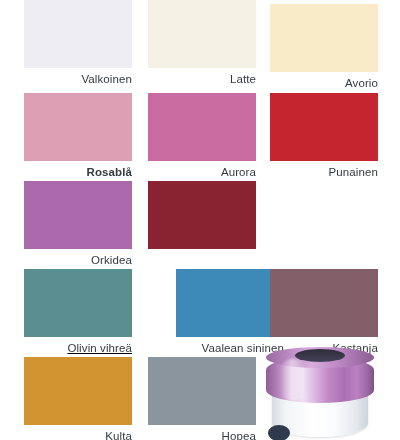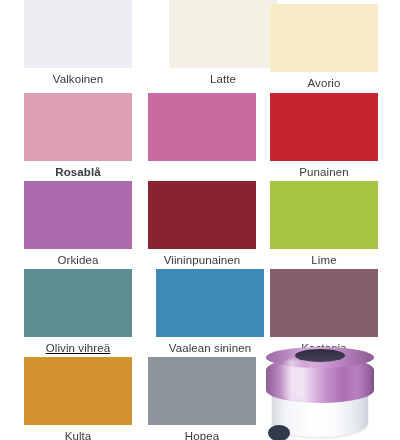--- a/index.html
+++ b/index.html
@@ -20,21 +20,21 @@
     position: absolute;
     top: 0;
     left: 0;
     width: 400px;
     height: 440px;
   }
 
   .swatch-cell {
     position: absolute;
     width: 108px;
-    text-align: center;
+    text-align: right;
   }
 
   .swatch-chip {
     width: 108px;
     height: 68px;
     display: block;
   }
 
   .swatch-label {
     display: block;
@@ -138,59 +138,55 @@
 </style>
 </head>
 <body style="background-color: rgb(255, 255, 255);">
 
 <div id="swatch-grid">
 
   <div class="swatch-cell" style="left:24px; top:0px;">
     <span class="swatch-chip" style="background-color: rgb(238, 237, 243);"></span>
     <span class="swatch-label">Valkoinen</span>
   </div>
-  <div class="swatch-cell" style="left:148px; top:0px;margin-left:21px;">
+  <div class="swatch-cell" style="left:148px; top:0px;">
     <span class="swatch-chip" style="background-color: rgb(245, 240, 228);"></span>
     <span class="swatch-label">Latte</span>
   </div>
   <div class="swatch-cell" style="left:270px; top:4px;">
     <span class="swatch-chip" style="background-color: rgb(250, 235, 200);"></span>
     <span class="swatch-label">Avorio</span>
   </div>
 
   <div class="swatch-cell" style="left:24px; top:93px;font-weight:bold;">
     <span class="swatch-chip" style="background-color: rgb(221, 159, 179);"></span>
     <span class="swatch-label">Rosablå</span>
   </div>
   <div class="swatch-cell" style="left:148px; top:93px;">
     <span class="swatch-chip" style="background-color: rgb(201, 107, 160);"></span>
+    <span class="swatch-label">Aurora</span>
   </div>
   <div class="swatch-cell" style="left:270px; top:93px;">
     <span class="swatch-chip" style="background-color: rgb(197, 37, 46);"></span>
     <span class="swatch-label">Punainen</span>
   </div>
 
   <div class="swatch-cell" style="left:24px; top:181px;">
     <span class="swatch-chip" style="background-color: rgb(171, 105, 171);"></span>
     <span class="swatch-label">Orkidea</span>
   </div>
   <div class="swatch-cell" style="left:148px; top:181px;">
     <span class="swatch-chip" style="background-color: rgb(138, 35, 49);"></span>
-    <span class="swatch-label">Viininpunainen</span>
-  </div>
-  <div class="swatch-cell" style="left:270px; top:181px;">
-    <span class="swatch-chip" style="background-color: rgb(168, 196, 68);"></span>
-    <span class="swatch-label">Lime</span>
   </div>
 
   <div class="swatch-cell" style="left:24px; top:269px;text-decoration:underline;">
     <span class="swatch-chip" style="background-color: rgb(91, 142, 144);"></span>
     <span class="swatch-label">Olivin vihreä</span>
   </div>
-  <div class="swatch-cell" style="left:136px; top:269px;padding-left:20px;">
+  <div class="swatch-cell" style="left:156px; top:269px;padding-left:20px;">
     <span class="swatch-chip" style="background-color: rgb(61, 138, 184);"></span>
     <span class="swatch-label">Vaalean sininen</span>
   </div>
   <div class="swatch-cell" style="left:270px; top:269px;">
     <span class="swatch-chip" style="background-color: rgb(131, 96, 105);"></span>
     <span class="swatch-label">Kastanja</span>
   </div>
 
   <div class="swatch-cell" style="left:24px; top:357px;">
     <span class="swatch-chip" style="background-color: rgb(209, 148, 48);"></span>

